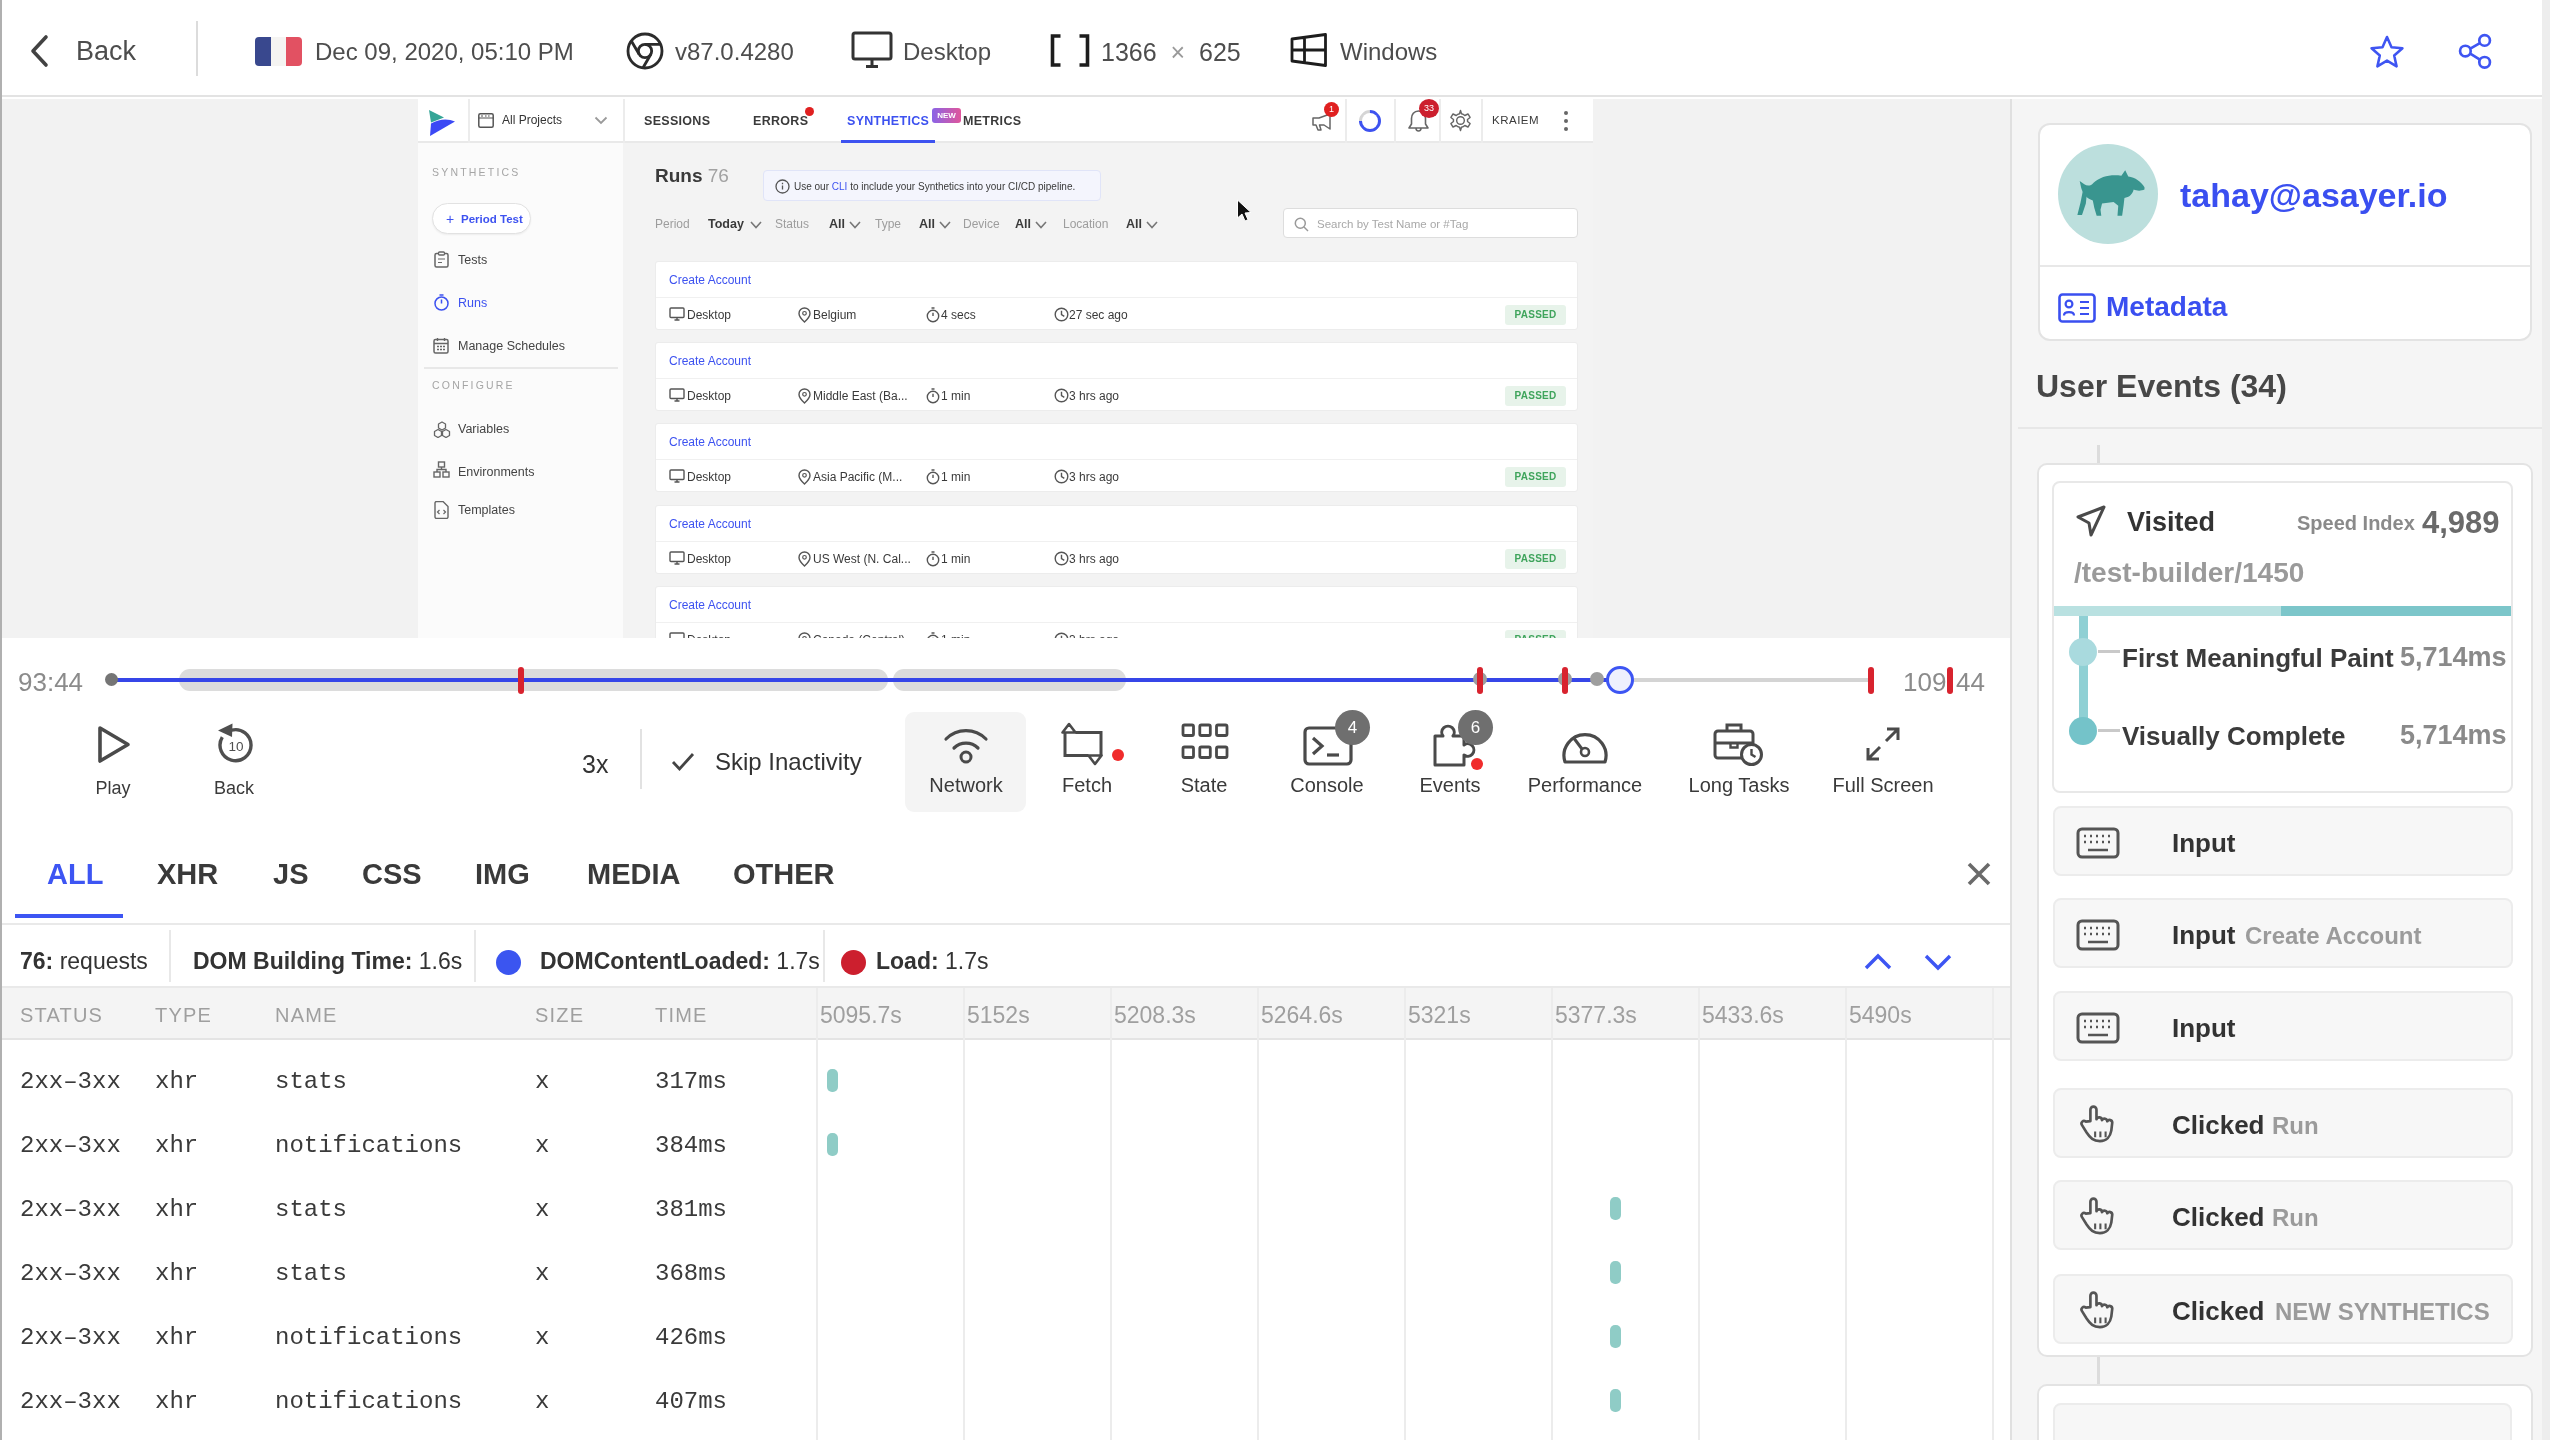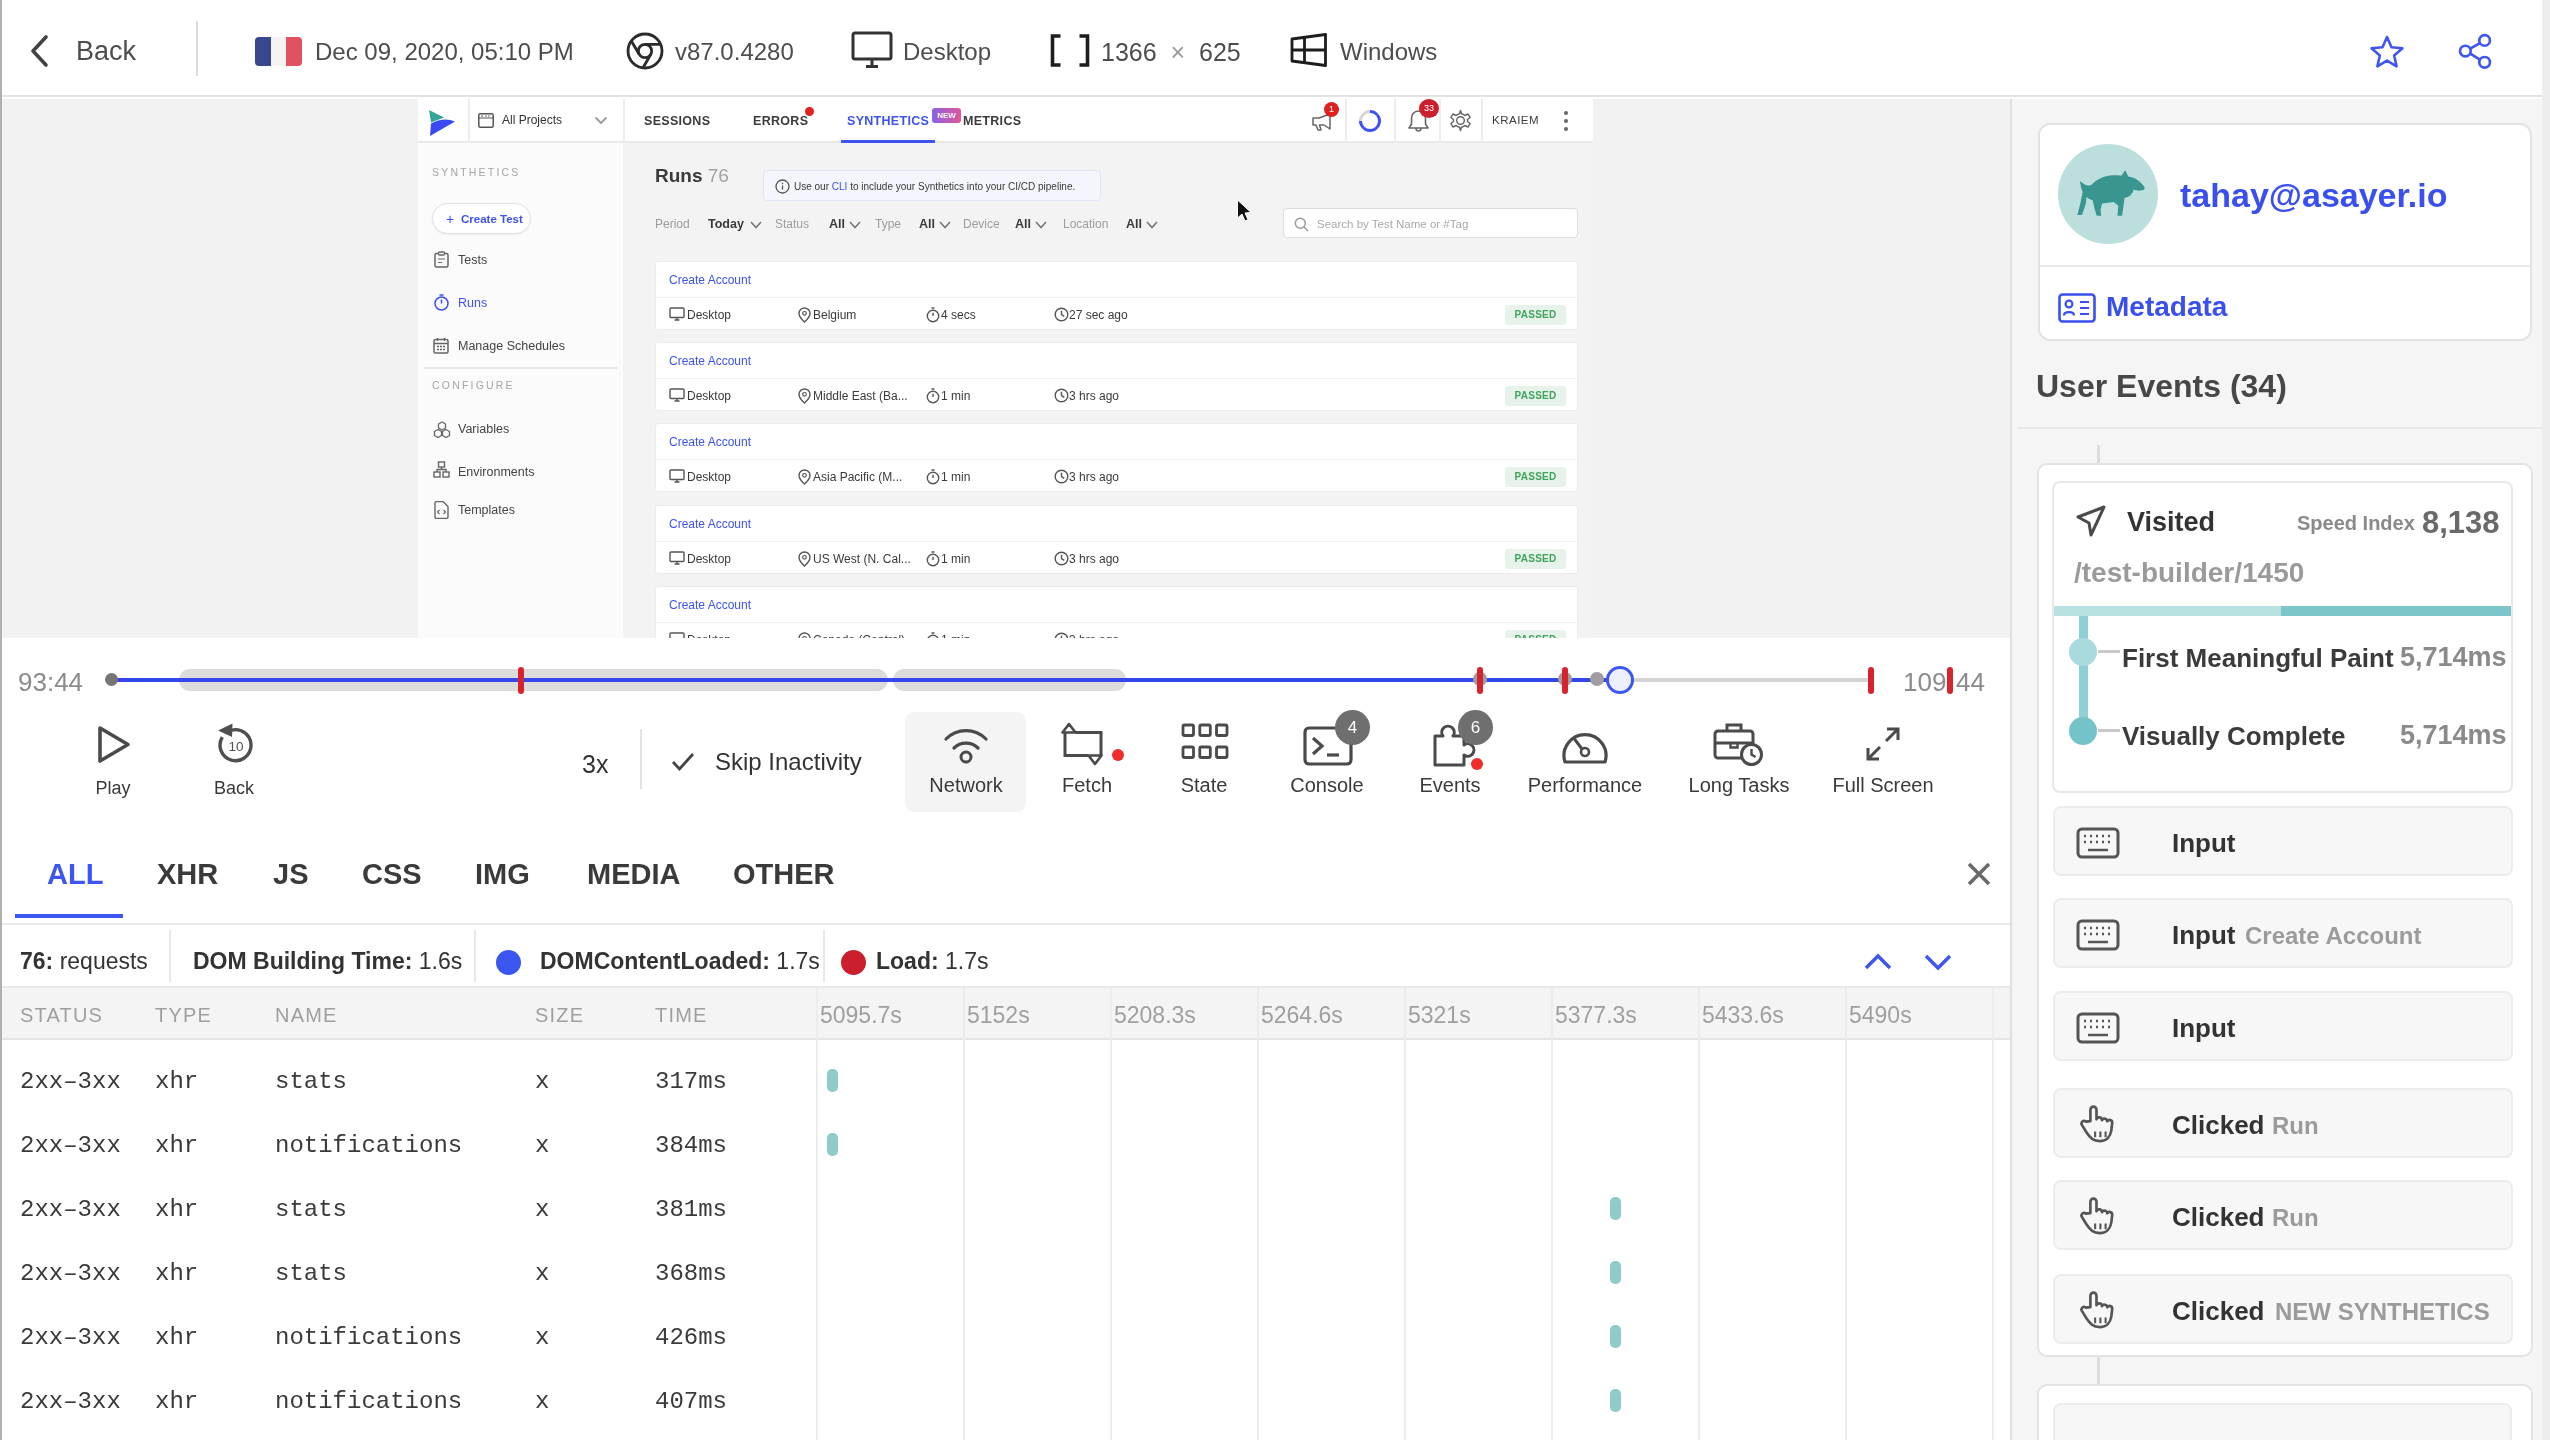--- a/index.html
+++ b/index.html
@@ -87,21 +87,21 @@
       </svg>
       <div class="abs" style="left:1063px;top:0;width:2px;height:44px;background:#ececec"></div>
       <div class="abs" style="left:1074px;top:15px;font-size:11.5px;color:#3b3b3b;letter-spacing:.5px">KRAIEM</div>
       <div class="abs" style="left:1146px;top:12px;width:4px;height:4px;border-radius:50%;background:#666;box-shadow:0 8px 0 #666,0 16px 0 #666"></div>
     </div>
 
     <div class="abs" style="left:0;top:44px;width:205px;height:495px;background:#fbfbfb"></div>
     <div class="abs" style="left:14px;top:67px;font-size:10.5px;color:#a5a5a5;letter-spacing:2.2px">SYNTHETICS</div>
     <div class="abs" style="left:14px;top:104px;width:99px;height:31px;background:#fff;border:1px solid #e2e2e2;border-radius:16px;box-shadow:0 1px 2px rgba(0,0,0,.06)">
       <div class="abs" style="left:13px;top:7px;font-size:14px;color:#3d52f0">+</div>
-      <div class="abs" style="left:28px;top:9px;font-size:11.5px;color:#3d52f0;font-weight:bold">Create Test</div>
+      <div class="abs" style="left:28px;top:9px;font-size:11.5px;color:#3d52f0;font-weight:bold">Period Test</div>
     </div>
     <svg class="abs" style="left:16px;top:152px" width="15" height="17" viewBox="0 0 15 17">
           <rect x="1" y="2.5" width="13" height="13.5" rx="1.5" fill="none" stroke="#666" stroke-width="1.5"></rect>
           <rect x="4.5" y="1" width="6" height="3" rx="1" fill="#fbfbfb" stroke="#666" stroke-width="1.3"></rect>
           <path d="M4 8 h7 M4 11.5 h4" stroke="#666" stroke-width="1.2"></path>
         </svg>
     <div class="abs" style="left:40px;top:154px;font-size:12.5px;color:#444">Tests</div>
     <svg class="abs" style="left:15px;top:195px" width="17" height="17" viewBox="0 0 17 17">
           <circle cx="8.5" cy="9.5" r="6.5" fill="none" stroke="#3d52f0" stroke-width="1.5"></circle>
           <path d="M8.5 5.5 V9.5 M6.5 1 h4" stroke="#3d52f0" stroke-width="1.5"></path>
@@ -514,21 +514,21 @@
     <div class="abs" style="left:8px;top:328px;width:524px;height:2px;background:#e7e7e7"></div>
     <div class="abs" style="left:87px;top:346px;width:3px;height:18px;background:#dcdcdc"></div>
 
     <div class="abs" style="left:27px;top:364px;width:496px;height:894px;background:#fff;border:2px solid #e3e3e3;border-radius:10px"></div>
     <div class="abs" style="left:42px;top:382px;width:461px;height:312px;background:#fff;border:2px solid #e8e8e8;border-radius:8px"></div>
     <svg class="abs" style="left:64px;top:405px" width="34" height="34" viewBox="0 0 34 34">
       <path d="M30 3 L4 13 L15 19 L17 31 Z" fill="none" stroke="#4a4a4a" stroke-width="3" stroke-linejoin="round"></path>
     </svg>
     <div class="abs" style="left:117px;top:408px;font-size:27px;color:#333">Visited</div>
     <div class="abs" style="left:287px;top:413px;font-size:20px;color:#8a8a8a">Speed Index</div>
-    <div class="abs" style="left:412px;top:406px;font-size:31px;color:#6a6a6a">8,138</div>
+    <div class="abs" style="left:412px;top:406px;font-size:31px;color:#6a6a6a">4,989</div>
     <div class="abs" style="left:64px;top:458px;font-size:28px;color:#9a9a9a">/test-builder/1450</div>
     <div class="abs" style="left:44px;top:507px;width:227px;height:10px;background:#b9e1e1"></div>
     <div class="abs" style="left:271px;top:507px;width:230px;height:10px;background:#7cc6ca"></div>
     <div class="abs" style="left:69px;top:517px;width:9px;height:115px;background:#8fd0d4"></div>
     <div class="abs" style="left:59px;top:539px;width:28px;height:28px;border-radius:50%;background:#a9dade"></div>
     <div class="abs" style="left:88px;top:551px;width:22px;height:3px;background:#c9c9c9"></div>
     <div class="abs" style="left:112px;top:544px;font-size:26px;color:#3b3b3b">First Meaningful Paint</div>
     <div class="abs" style="left:390px;top:543px;font-size:27px;color:#8a8a8a">5,714ms</div>
     <div class="abs" style="left:59px;top:618px;width:28px;height:28px;border-radius:50%;background:#74c3c9"></div>
     <div class="abs" style="left:88px;top:630px;width:22px;height:3px;background:#c9c9c9"></div>

